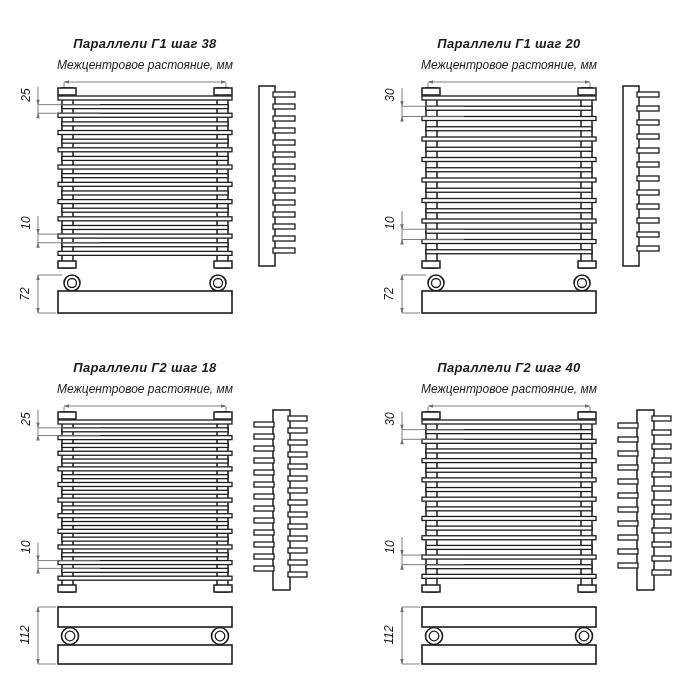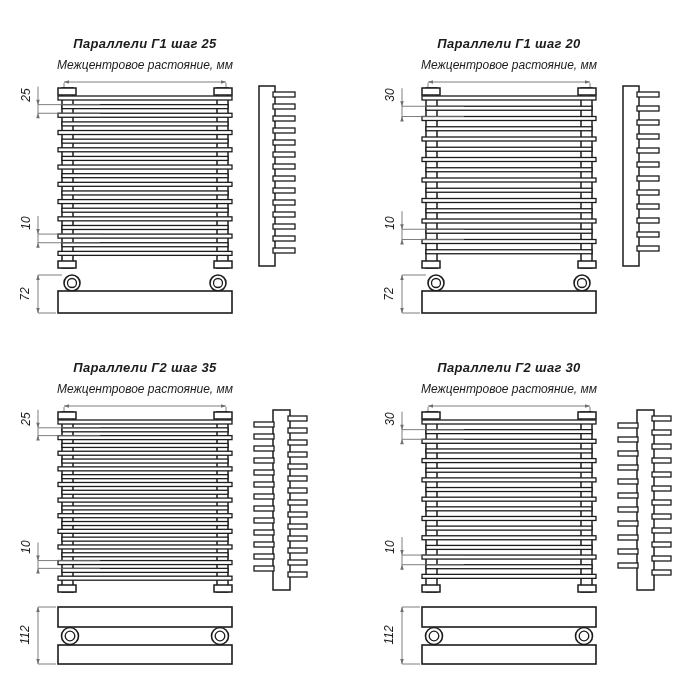--- a/index.html
+++ b/index.html
@@ -308,42 +308,42 @@
       <polygon points="402,439.29411764705884 400.2,444.29411764705884 403.8,444.29411764705884" fill="#6f6f6f"></polygon>
       <line x1="402" y1="555.0588235294117" x2="464" y2="555.0588235294117" stroke="#6f6f6f" stroke-width="0.9"></line>
       <line x1="402" y1="564.7058823529412" x2="464" y2="564.7058823529412" stroke="#6f6f6f" stroke-width="0.9"></line>
       <line x1="402" y1="537.0588235294117" x2="402" y2="567.7058823529412" stroke="#6f6f6f" stroke-width="0.9"></line>
       <polygon points="402,555.0588235294117 400.2,550.0588235294117 403.8,550.0588235294117" fill="#6f6f6f"></polygon>
       <polygon points="402,564.7058823529412 400.2,569.7058823529412 403.8,569.7058823529412" fill="#6f6f6f"></polygon>
     </g>
   </svg>
 
 <div class="panel" style="--ox:0px;--oy:0px">
-  <div class="label title">Параллели Г1 шаг 25</div>
+  <div class="label title">Параллели Г1 шаг 38</div>
   <div class="label subtitle">Межцентровое растояние, мм</div>
   <div class="label dim dim-step">25</div>
   <div class="label dim dim-gap">10</div>
   <div class="label dim dim-depth type-g1">72</div>
 </div>
 
 <div class="panel" style="--ox:364px;--oy:0px">
   <div class="label title">Параллели Г1 шаг 20</div>
   <div class="label subtitle">Межцентровое растояние, мм</div>
   <div class="label dim dim-step">30</div>
   <div class="label dim dim-gap">10</div>
   <div class="label dim dim-depth type-g1">72</div>
 </div>
 
 <div class="panel" style="--ox:0px;--oy:324px">
-  <div class="label title">Параллели Г2 шаг 35</div>
+  <div class="label title">Параллели Г2 шаг 18</div>
   <div class="label subtitle">Межцентровое растояние, мм</div>
   <div class="label dim dim-step">25</div>
   <div class="label dim dim-gap">10</div>
   <div class="label dim dim-depth type-g2">112</div>
 </div>
 
 <div class="panel" style="--ox:364px;--oy:324px">
-  <div class="label title">Параллели Г2 шаг 30</div>
+  <div class="label title">Параллели Г2 шаг 40</div>
   <div class="label subtitle">Межцентровое растояние, мм</div>
   <div class="label dim dim-step">30</div>
   <div class="label dim dim-gap">10</div>
   <div class="label dim dim-depth type-g2">112</div>
 </div>
 
 </body></html>

